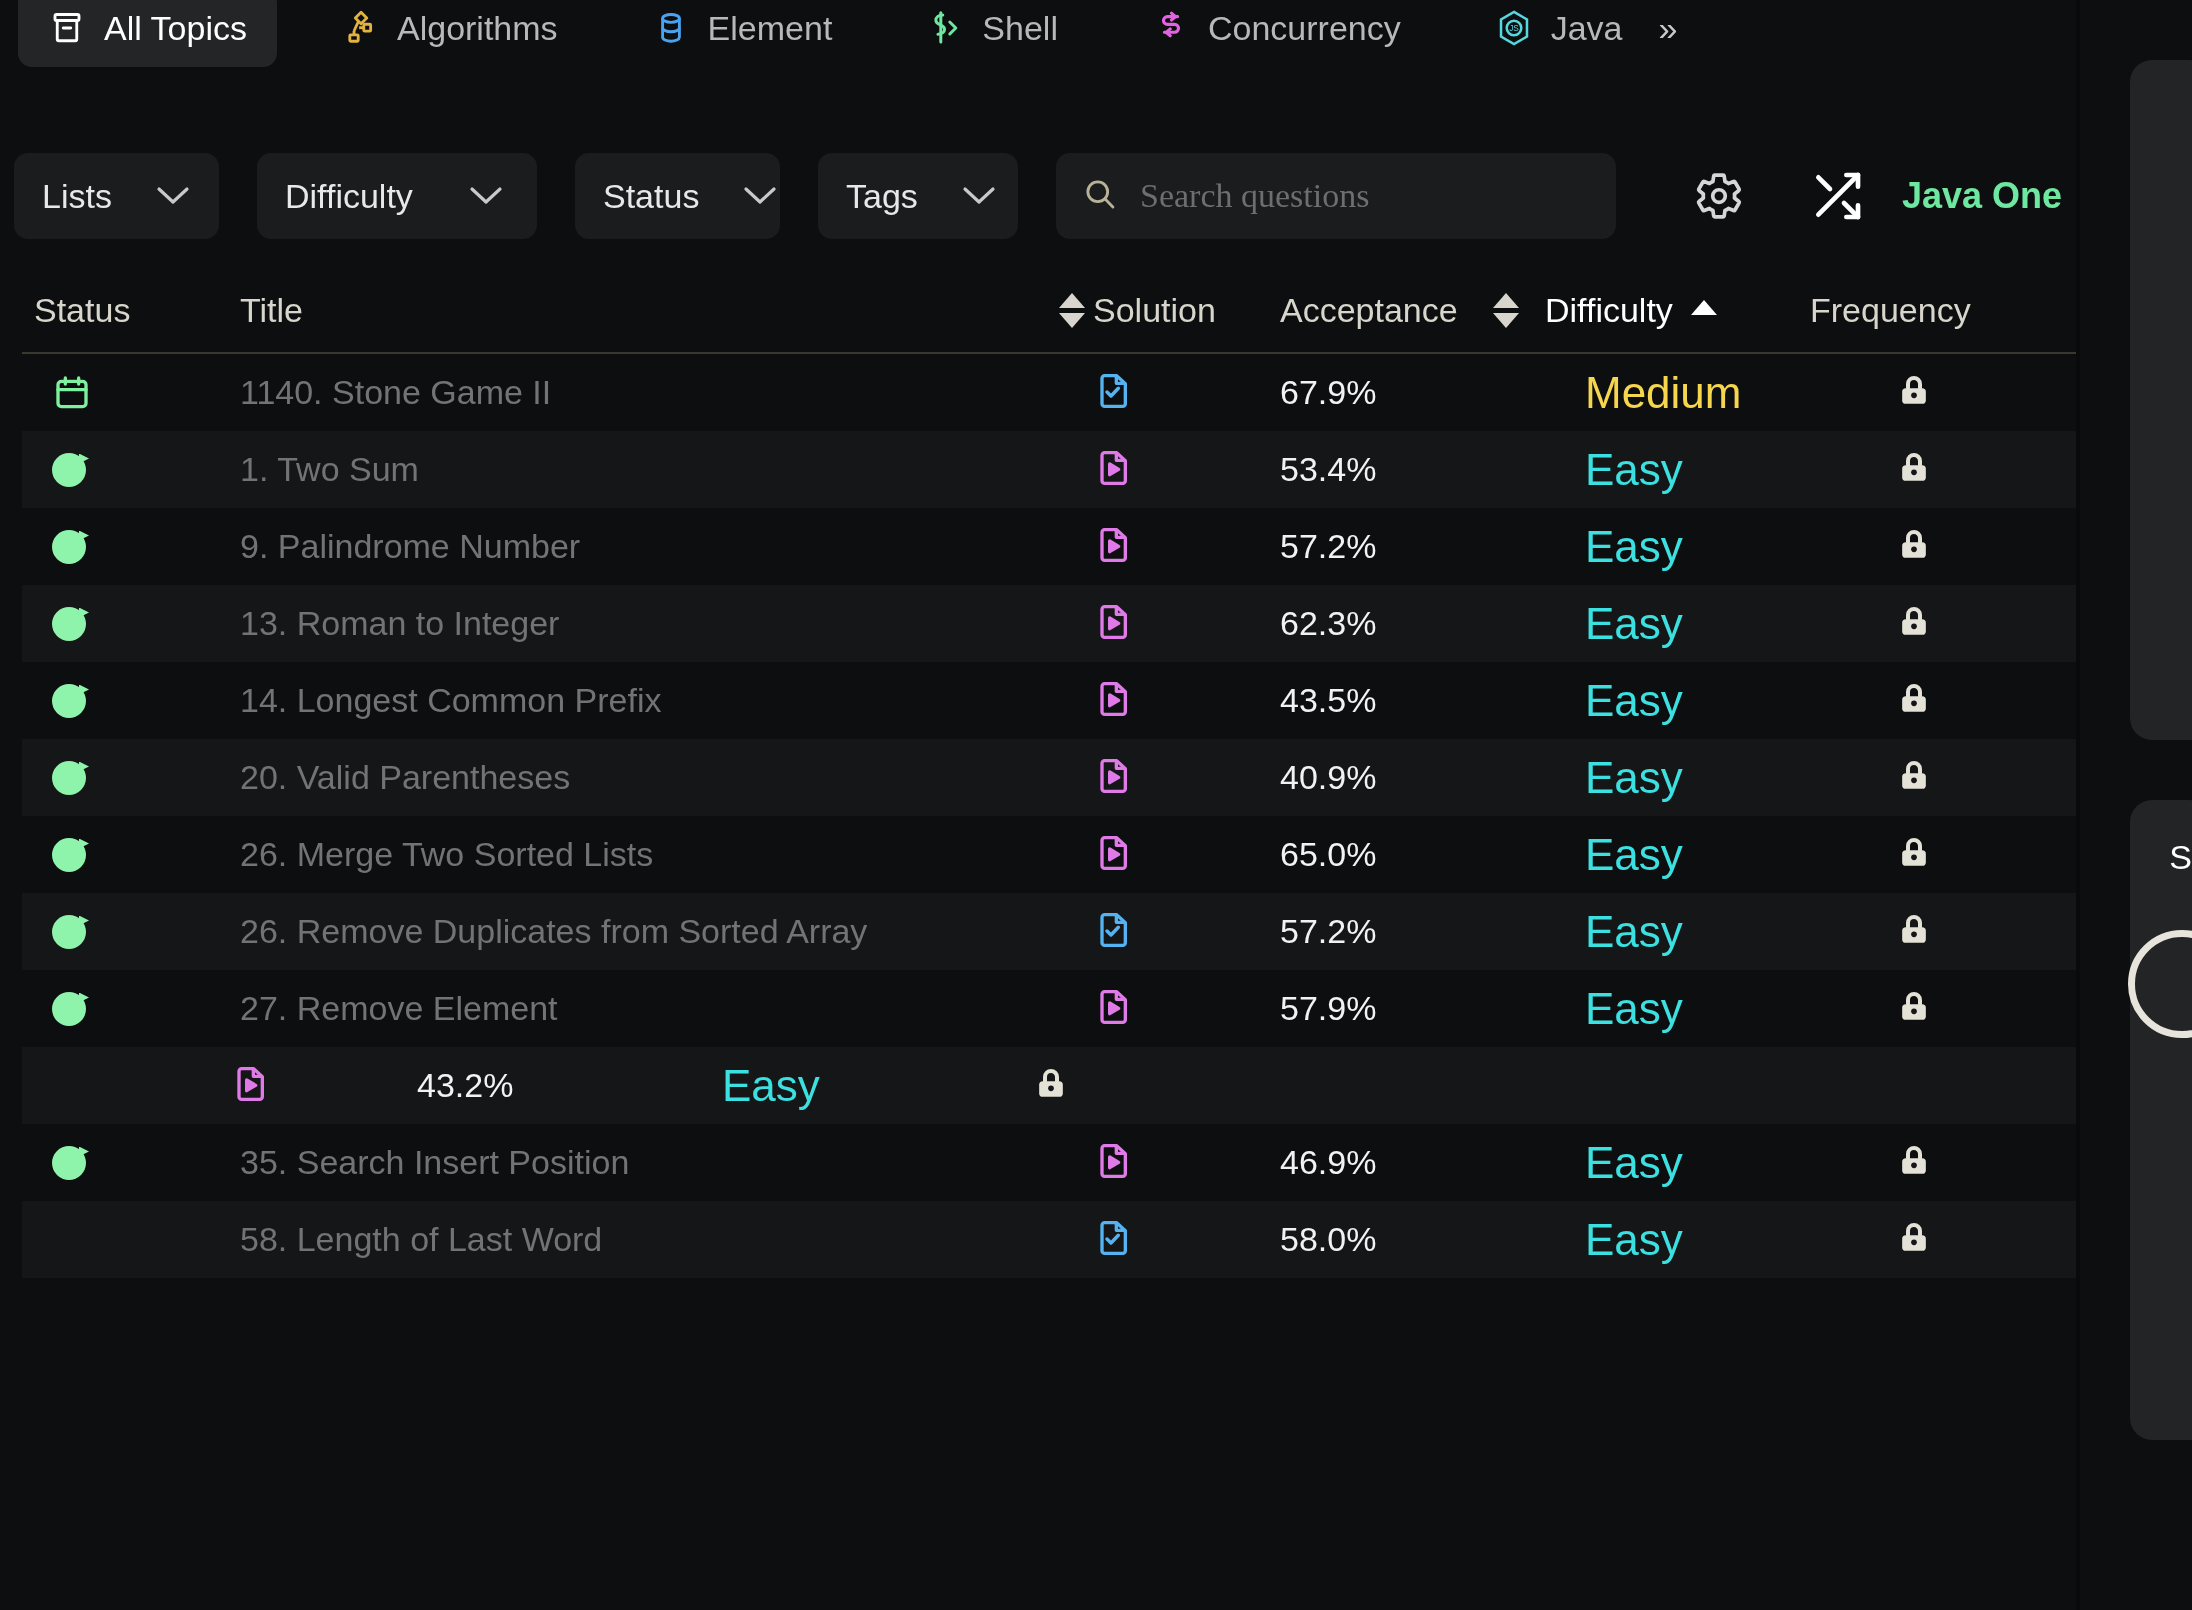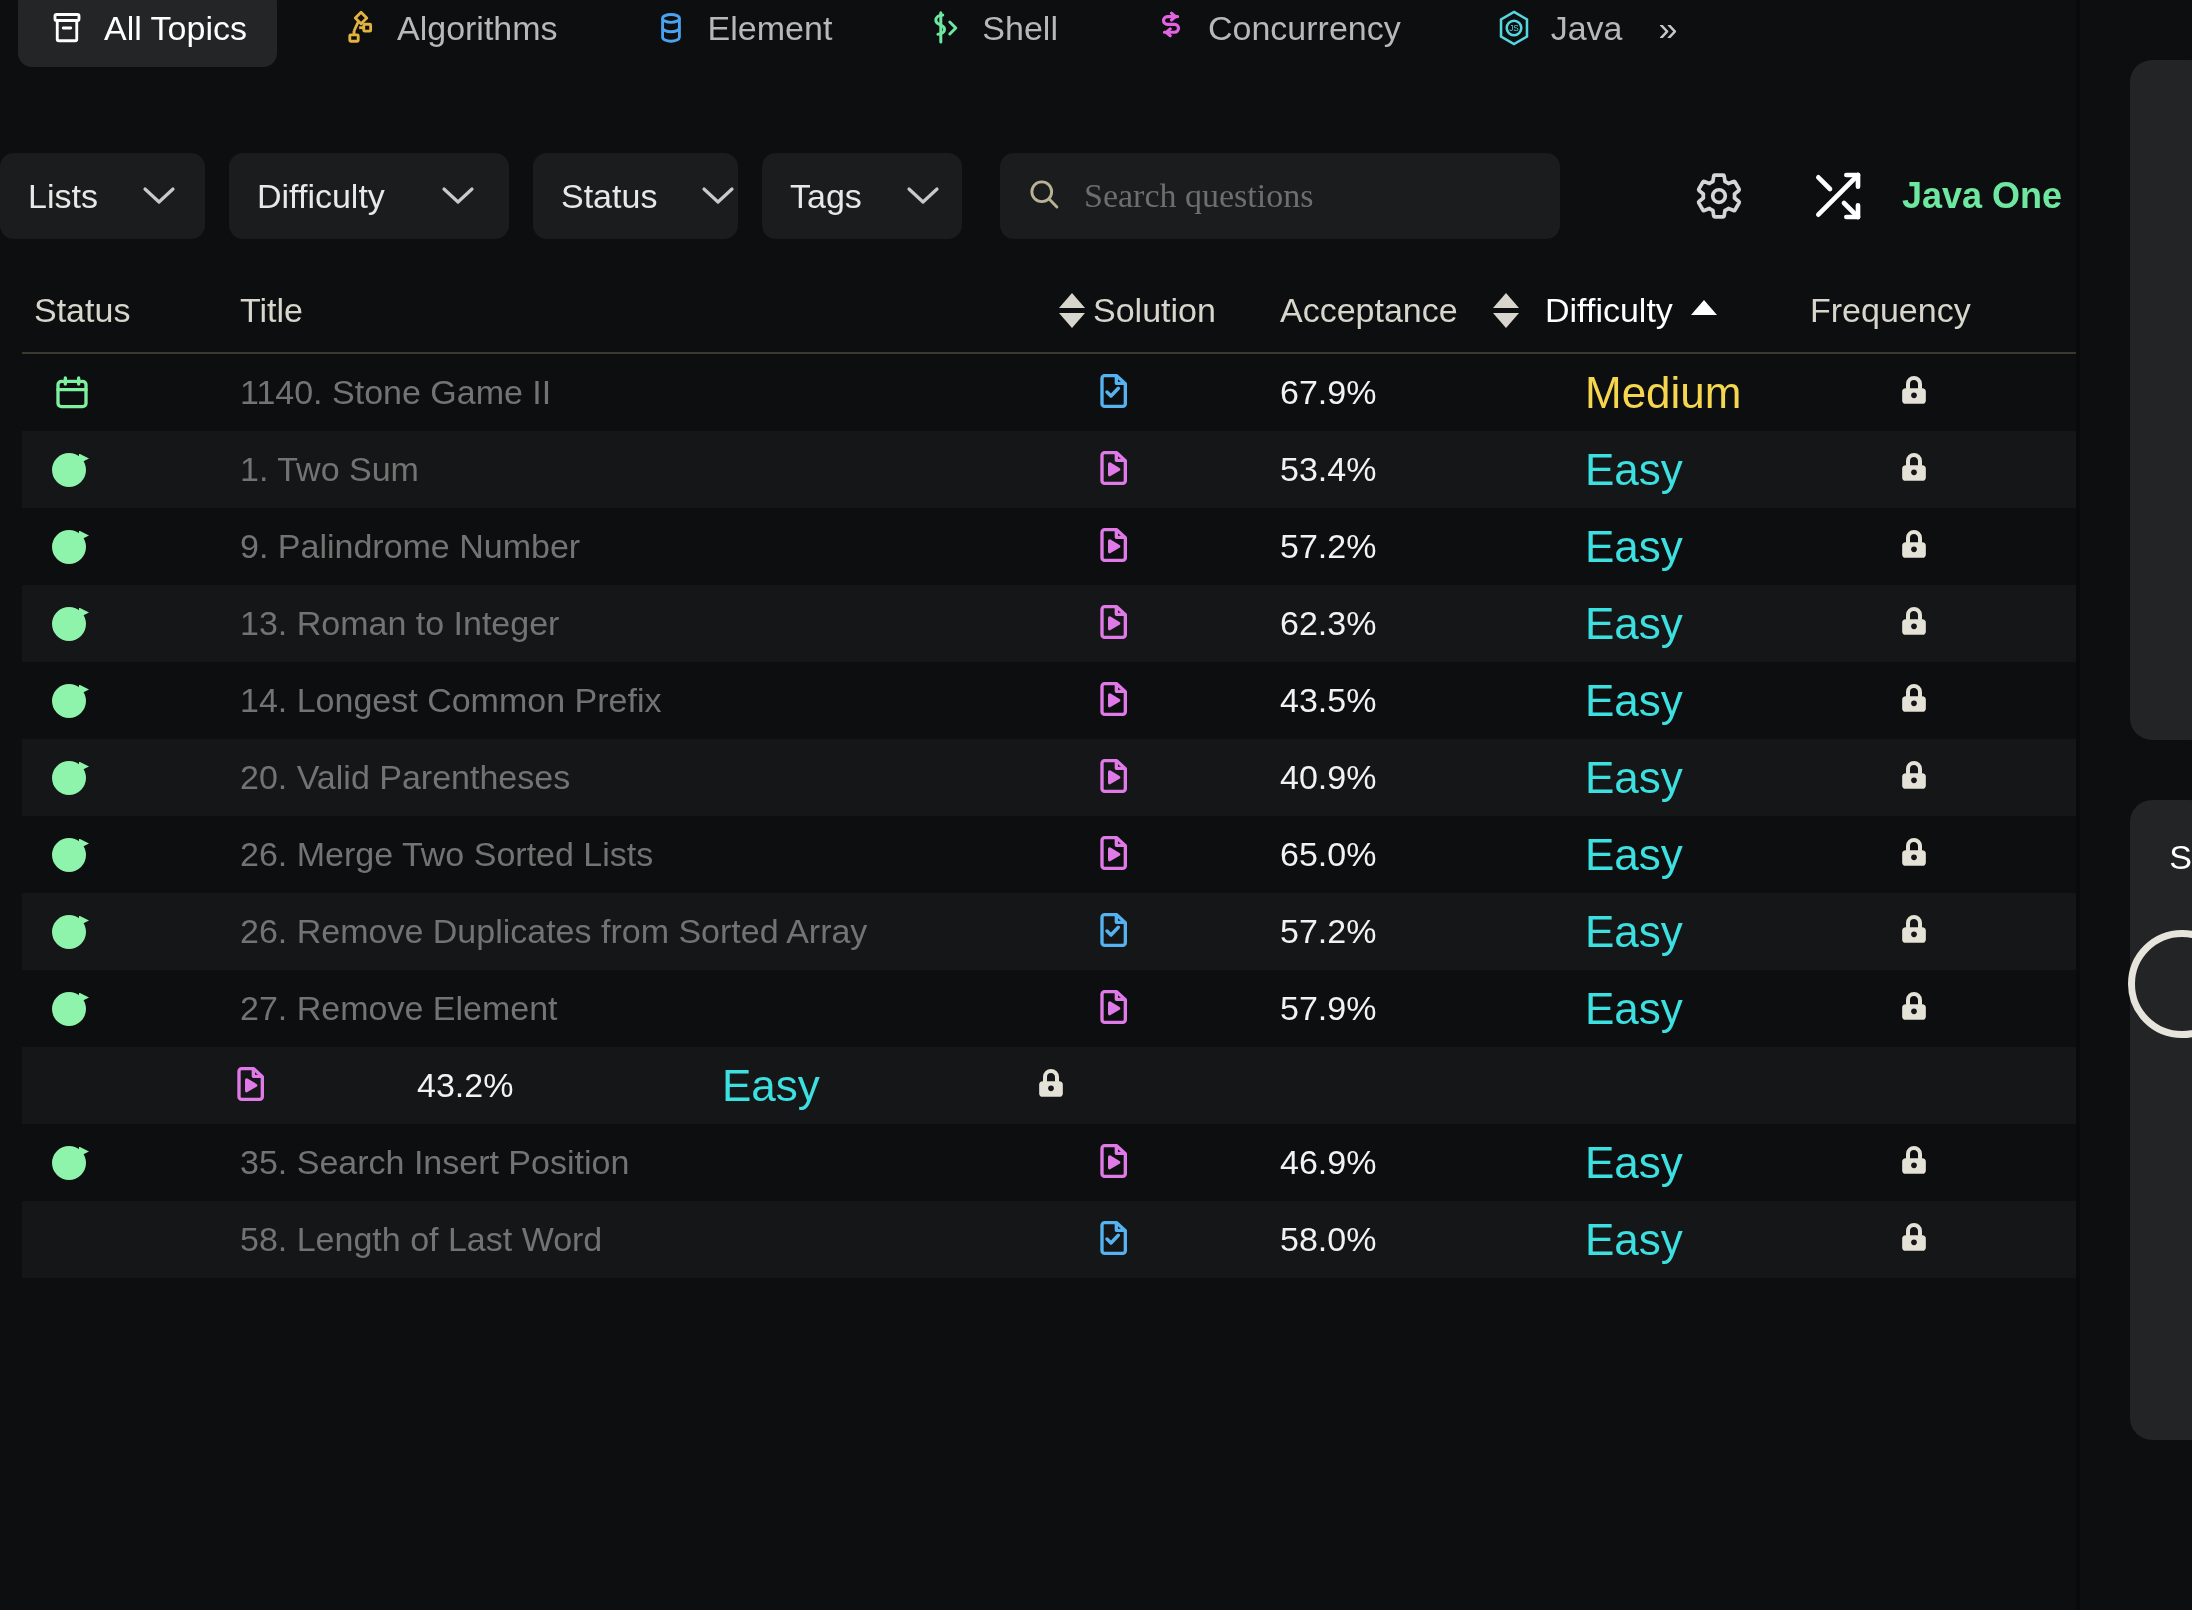--- a/index.html
+++ b/index.html
@@ -29,21 +29,21 @@
   .chev-more { color: #c9c9c9; font-size: 34px; margin-left: 6px; cursor: pointer; }
 
   
   .filter-bar {
     position: absolute; top: 148px; left: 0; width: 2090px; height: 96px;
     display: flex; align-items: center;
   }
   .fchip {
     display: flex; align-items: center; justify-content: space-between;
     height: 86px; border-radius: 14px; background: #1b1c1d;
-    padding: 0 34px 0 28px; margin-right: 24px; cursor: pointer; flex: none;
+    padding: 0 34px 0 28px; margin-right: 24px; cursor: pointer; flex: none; margin-left: 14px;
   }
   .fchip .lbl { color: #e8e8e8; font-size: 34px; }
   .fchip .cv { color: #c9c9c9; font-size: 30px; margin-left: 44px; line-height: 1; }
   .f-lists { width: 205px; }
   .f-diff  { width: 280px; }
   .f-status{ width: 205px; }
   .f-tags  { width: 200px; }
   .search-box {
     flex: none; width: 560px; height: 86px; border-radius: 14px; background: #1b1c1d;
     display: flex; align-items: center; gap: 22px; padding: 0 26px; margin-left: 14px; cursor: text;

